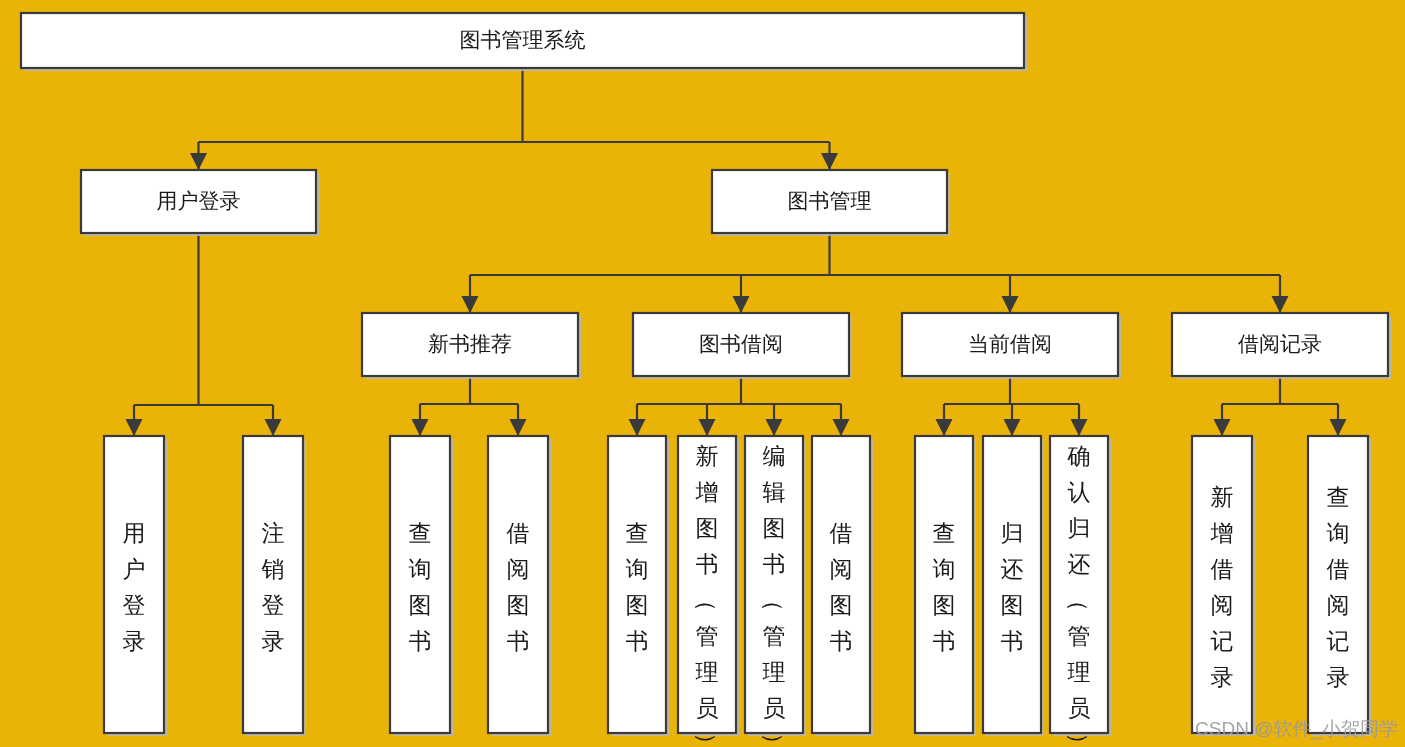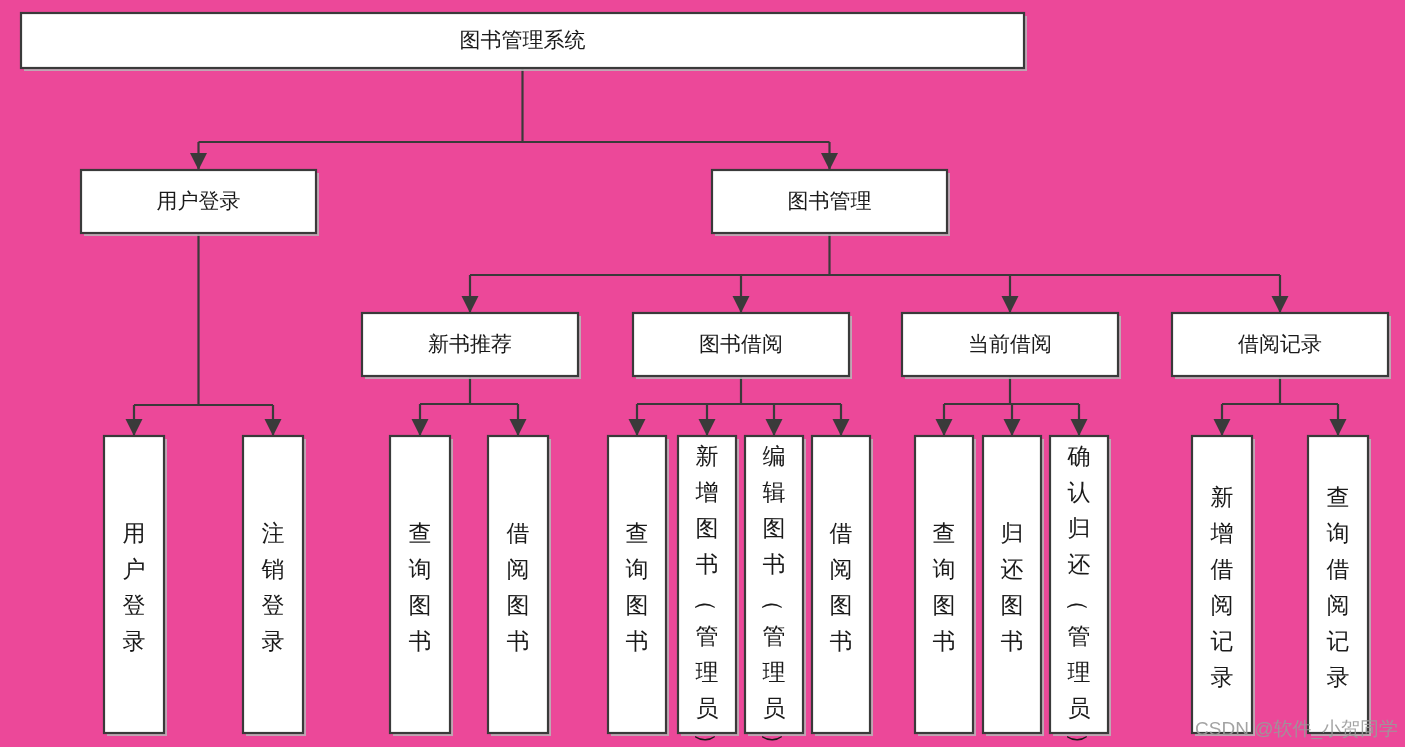--- a/index.html
+++ b/index.html
@@ -8,21 +8,21 @@
     padding: 0;
     background: #ffffff;
   }
   body {
     font-family: "Liberation Sans", "DejaVu Sans", sans-serif;
   }
   #diagram-root {
     position: relative;
     width: 1405px;
     height: 747px;
-    background: #ec4899;
+    background: #eab308;
     overflow: hidden;
   }
   svg#flowchart {
     position: absolute;
     left: 0;
     top: 0;
     width: 1405px;
     height: 747px;
     display: block;
   }

